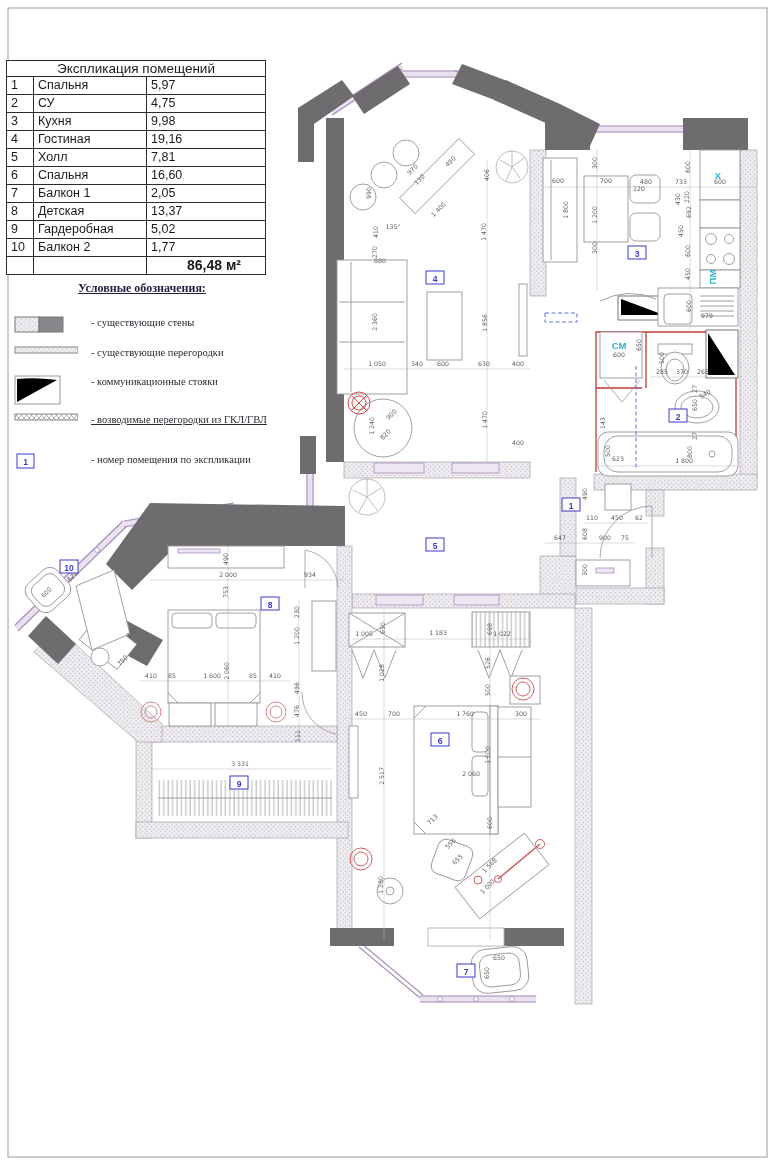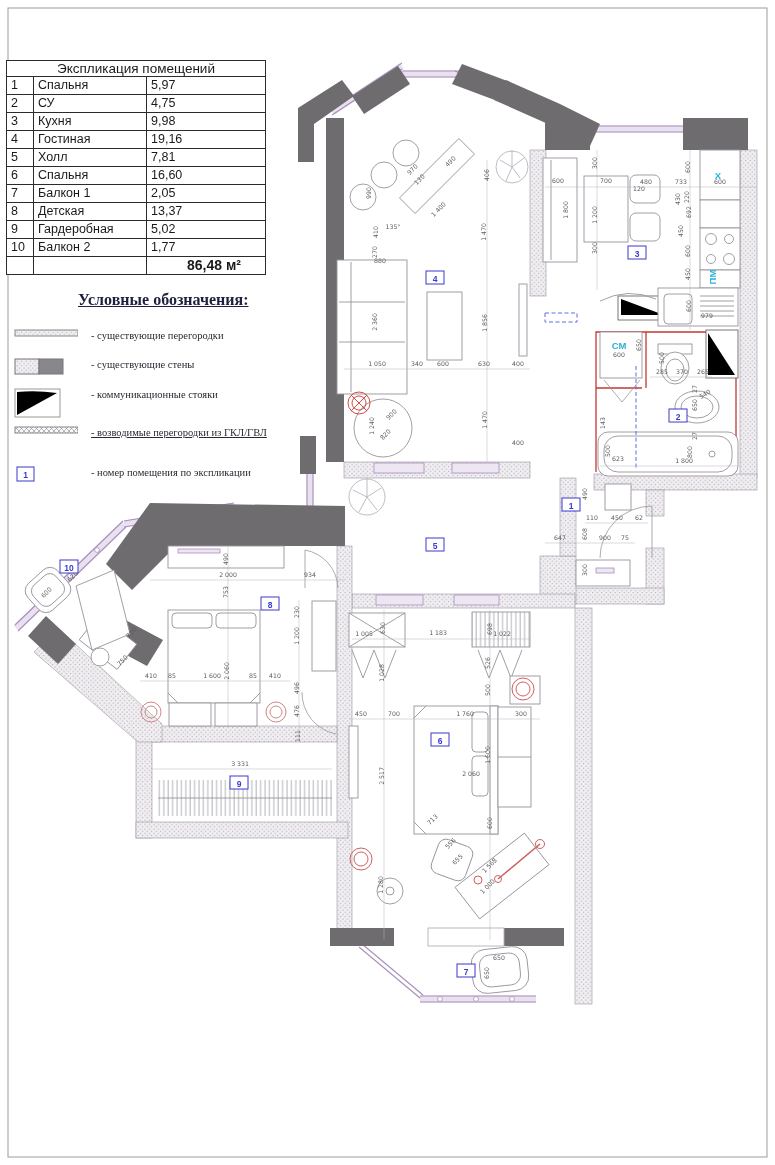--- a/index.html
+++ b/index.html
@@ -13,22 +13,22 @@
   #explication{position:absolute;left:6px;top:60px;width:260px;border-collapse:collapse;
                font-size:12.5px;color:#1a1a1a;background:#fff;z-index:5;}
   #explication th{font-size:13.5px;font-weight:normal;text-align:center;border:1px solid #2b2b2b;padding:0 2px;}
   #explication td{border:1px solid #2b2b2b;padding:0 4px;height:17px;line-height:17px;white-space:nowrap;}
   #explication td.num{width:18px;}
   #explication td.area{width:74px;}
   #explication td.total{font-weight:bold;font-size:14px;padding-left:40px;}
   
   #legend{position:absolute;left:14px;top:281px;width:302px;z-index:5;
           font-family:"Liberation Serif",serif;color:#2a2a33;font-size:10.5px;}
-  #legend .lg-title{font-weight:bold;text-decoration:underline;font-size:16px;color:#1f1f3f;
-                    margin:10px 0 0 64px;padding-bottom:20px;}
+  #legend .lg-title{font-weight:bold;text-decoration:underline;font-size:12px;color:#1f1f3f;
+                    margin:0 0 0 64px;padding-bottom:20px;}
   .lg-item{display:flex;align-items:flex-start;margin-bottom:9px;}
   .lg-sym{width:64px;flex:0 0 64px;display:flex;justify-content:flex-start;align-items:center;}
   .lg-txt{margin-left:13px;line-height:1.25;}
   .lg-i1{margin-bottom:13px;}.lg-i2{margin-bottom:16px;}.lg-i3{margin-bottom:8px;font-family:Liberation Serif, serif;}
   .lg-i4{margin-bottom:11px;}.lg-i5{margin-bottom:27px;text-decoration:underline;}
   
   text.dim{font-family:"DejaVu Sans",sans-serif;font-size:6.2px;fill:var(--dim);text-anchor:middle;}
   text.badge-t{font-family:"Liberation Sans",sans-serif;font-size:8.5px;font-weight:bold;
                fill:var(--badge);text-anchor:middle;}
   text.cyan{font-family:"Liberation Sans",sans-serif;font-size:9.5px;font-weight:bold;
@@ -102,37 +102,37 @@
         <td class="num"></td>
         <td></td>
         <td class="area total">86,48 м²</td>
       </tr>
     </tfoot>
   </table>
 
   <div id="legend">
     <div class="lg-title">Условные обозначения:</div>
 
-    <div class="lg-item lg-i2">
-      <span class="lg-sym">
-        <svg width="66" height="9">
-            <rect x="1" y="1" width="63" height="6" fill="url(#dots)" stroke="#888"></rect>
-          </svg>
-      </span>
-      <span class="lg-txt">- существующие перегородки</span>
-    </div>
-
     <div class="lg-item lg-i1">
       <span class="lg-sym">
         <svg width="50" height="17">
             <rect x="1" y="1" width="24" height="15" fill="url(#dots)" stroke="#777"></rect>
           <rect x="25" y="1" width="24" height="15" fill="#8a878c" stroke="#777"></rect>
           </svg>
       </span>
       <span class="lg-txt">- существующие стены</span>
+    </div>
+
+    <div class="lg-item lg-i2">
+      <span class="lg-sym">
+        <svg width="66" height="9">
+            <rect x="1" y="1" width="63" height="6" fill="url(#dots)" stroke="#888"></rect>
+          </svg>
+      </span>
+      <span class="lg-txt">- существующие перегородки</span>
     </div>
 
     <div class="lg-item lg-i3">
       <span class="lg-sym">
         <svg width="48" height="30">
             <rect x="1" y="1" width="45" height="28" fill="#fff" stroke="#999"></rect>
           <path d="M3,27 L3,4 Q22,2 43,5 L3,27 Z" fill="#000"></path>
           </svg>
       </span>
       <span class="lg-txt">- коммуникационные стояки</span>

